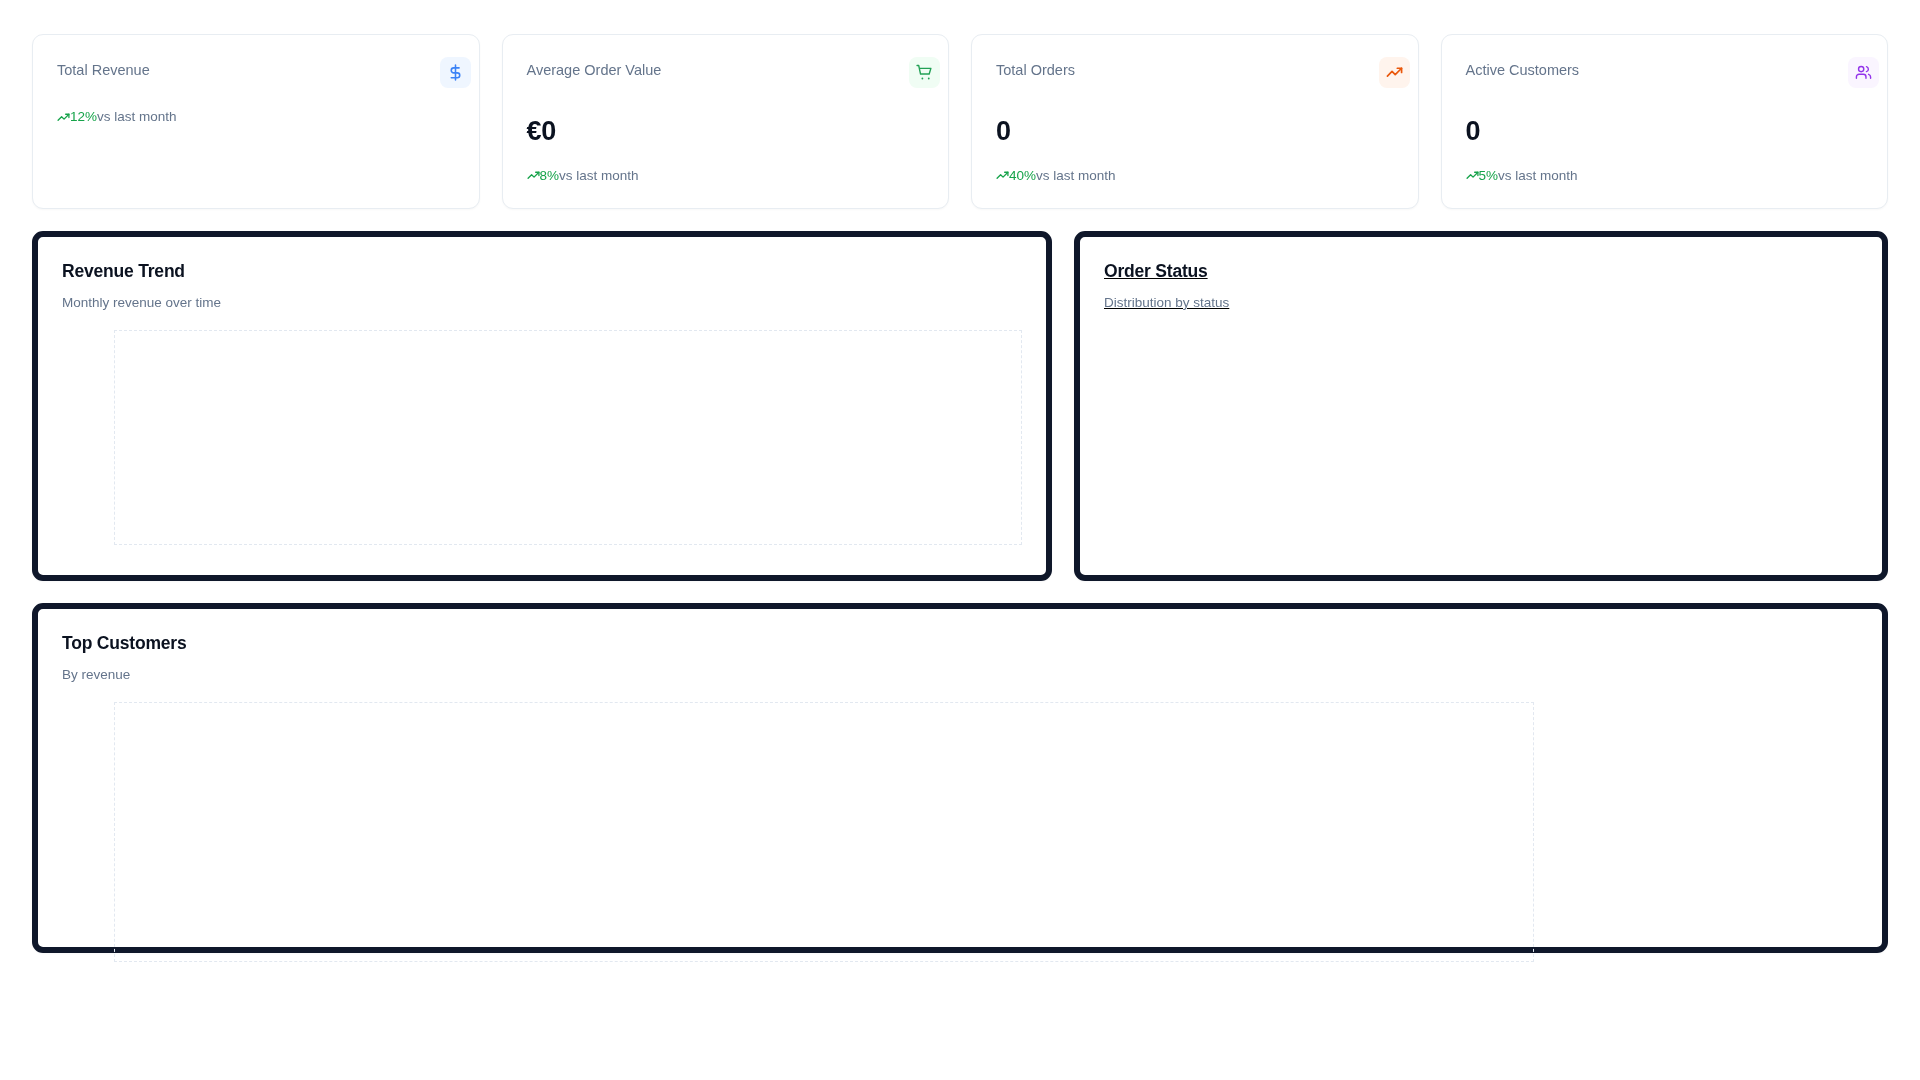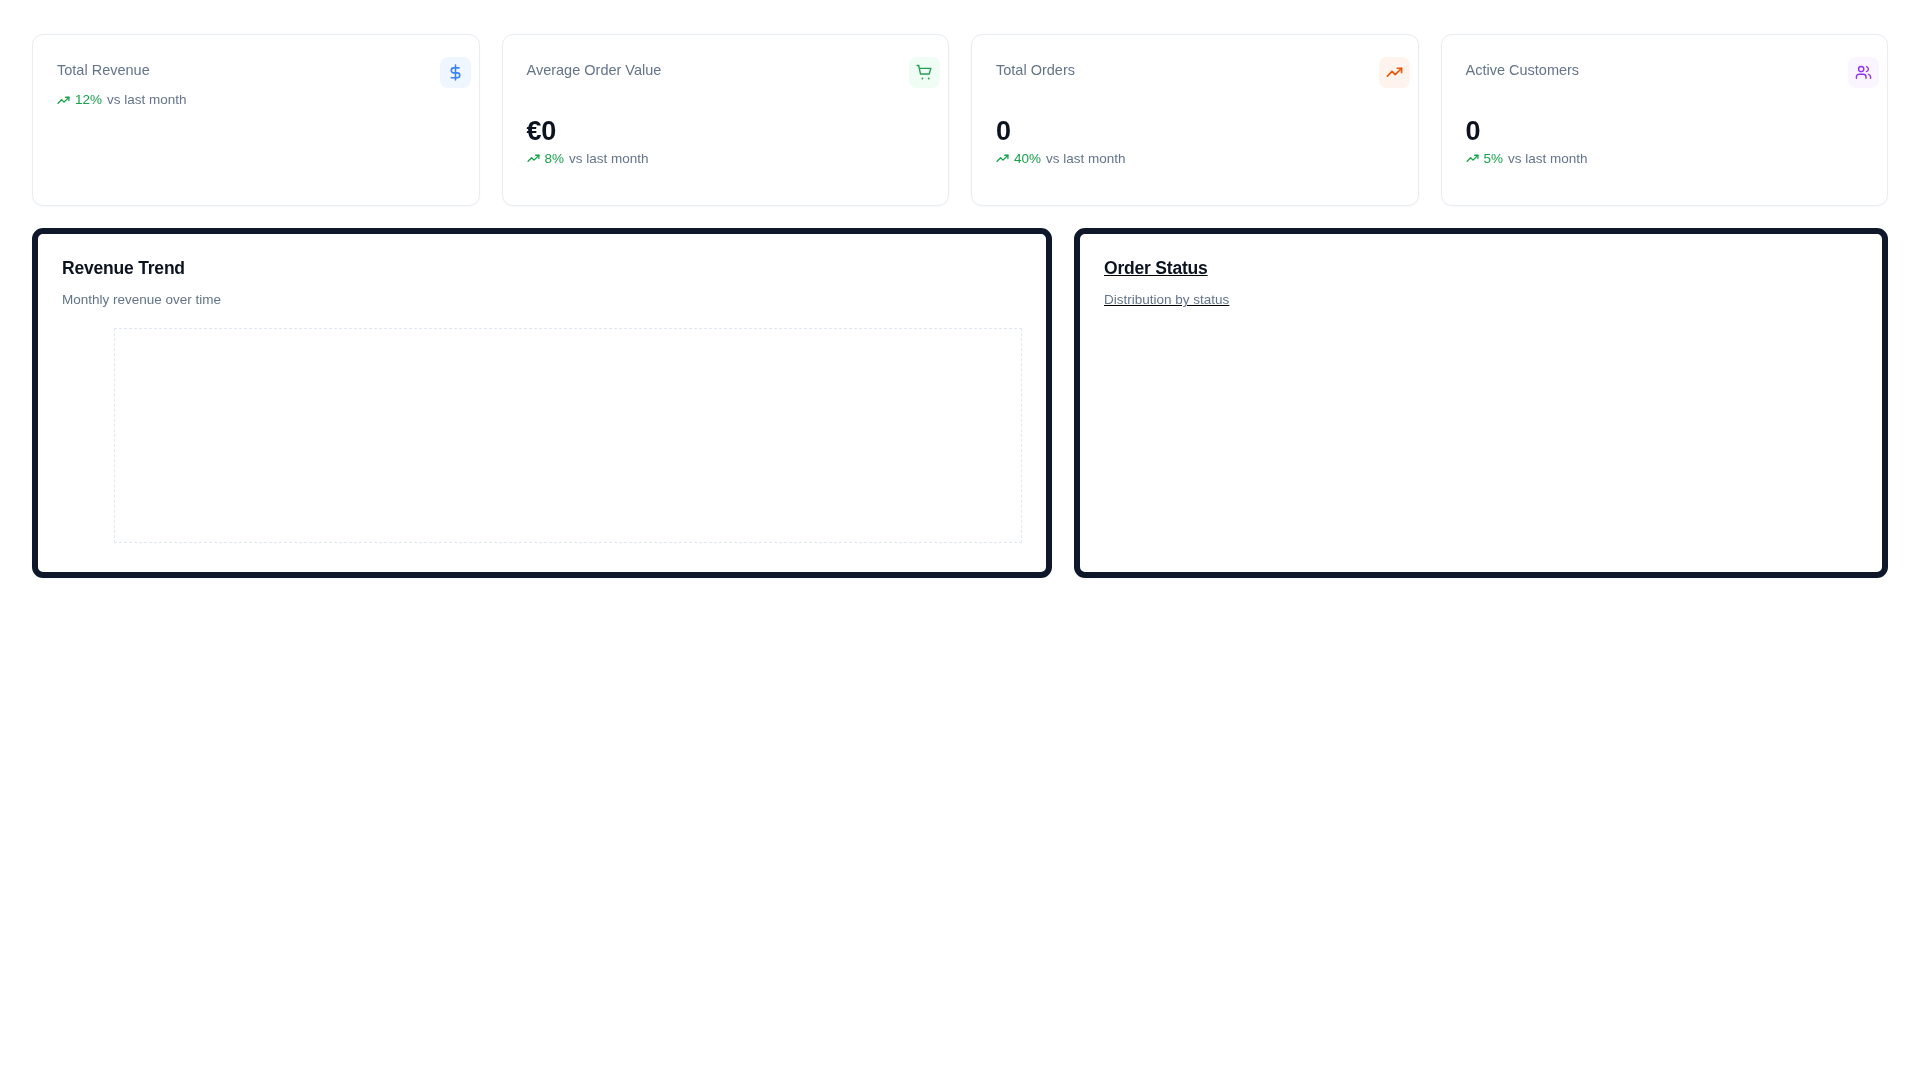--- a/index.html
+++ b/index.html
@@ -88,22 +88,21 @@
     font-weight: bold;
     color: #0b1220;
     letter-spacing: -0.3px;
     margin-top: 29px;
     line-height: 1.1;
   }
 
   .kpi-delta {
     display: flex;
     align-items: center;
-    gap: 5px;
-    margin-top: 4px;
+    margin-top: 21px;
     font-size: 13.5px;
     line-height: 1.2;
   }
   .kpi-delta .delta-pct { color: #16a34a; }
   .kpi-delta .delta-note { color: #64748b; }
   .kpi-delta .delta-icon { display: flex; align-items: center; }
 
   
   .charts-row {
     display: flex;
@@ -283,14 +282,19 @@
     </div>
 
     <div class="panel panel-status">
       <div class="panel-title">Order Status</div>
       <div class="panel-subtitle">Distribution by status</div>
       <div class="chart-body"></div>
     </div>
 
   </div>
 
+  <div class="panel panel-customers">
+    <div class="panel-title">Top Customers</div>
+    <div class="panel-subtitle">By revenue</div>
+    <div class="chart-placeholder"></div>
+  </div>
 
 </div>
 
 </body></html>

